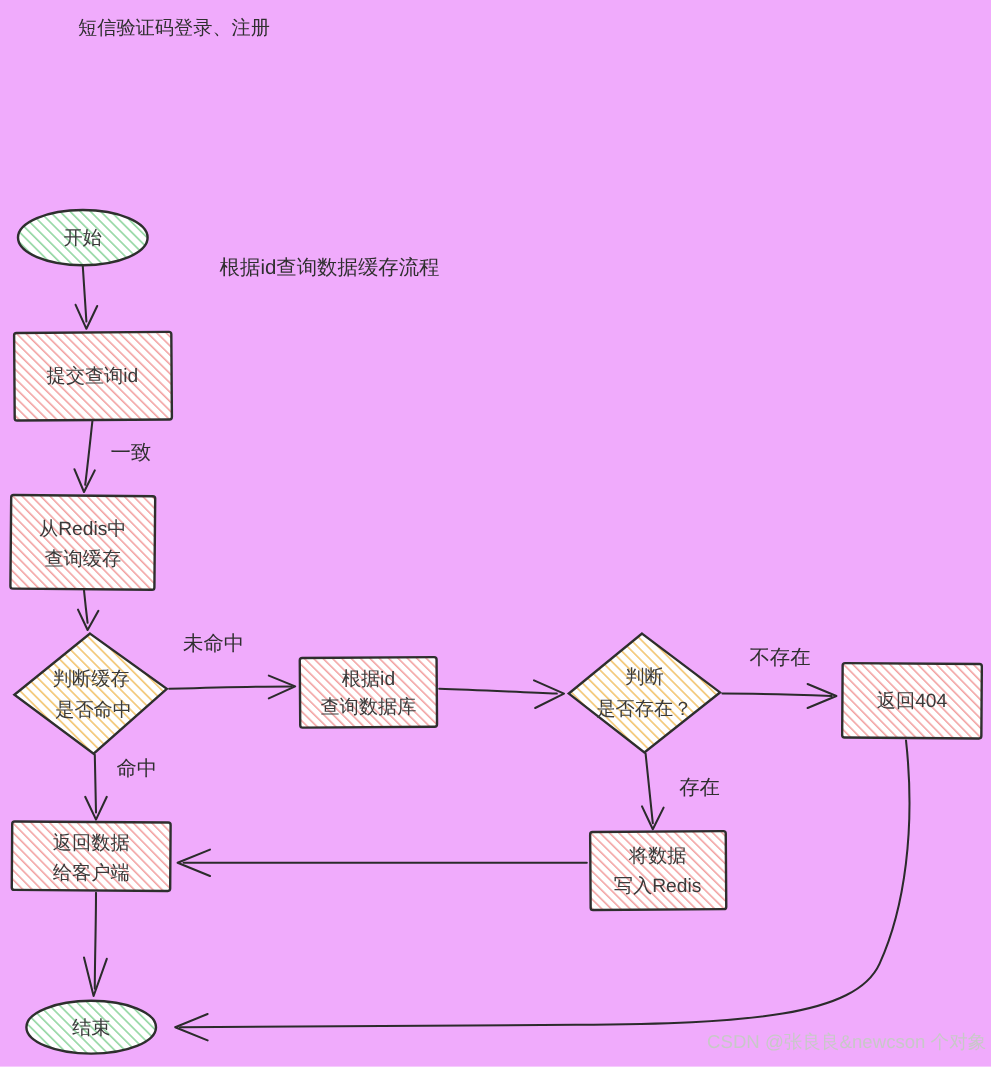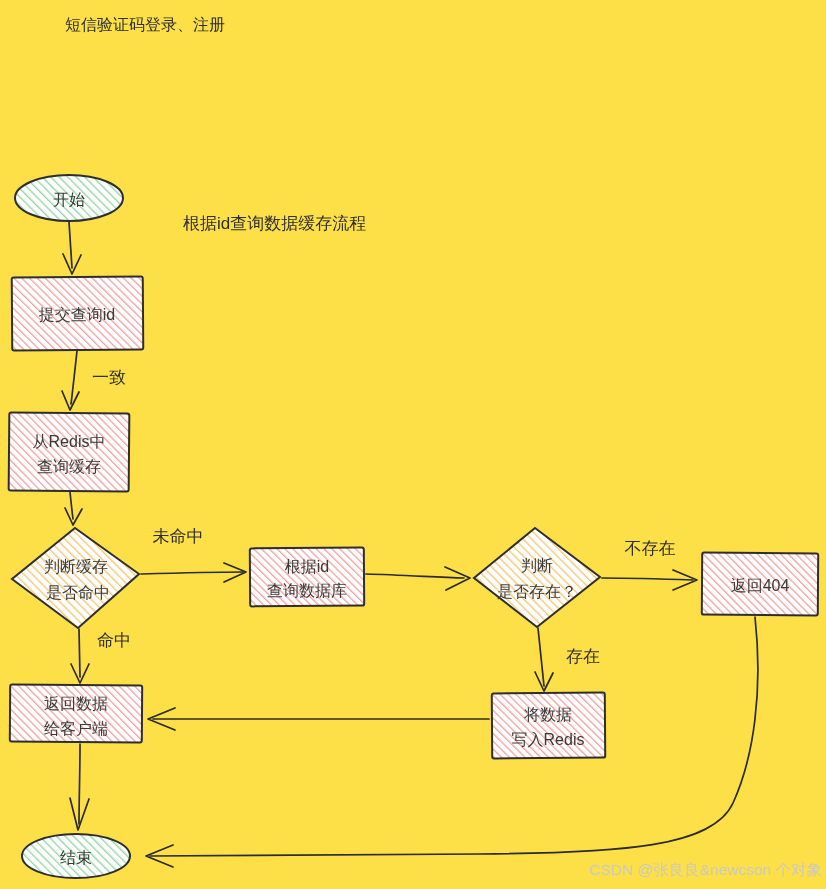--- a/index.html
+++ b/index.html
@@ -1,16 +1,16 @@
 <!DOCTYPE html>
 <html><head>
 <meta charset="utf-8">
 <style>
   html,body{margin:0;padding:0;background:#ffffff;}
-  .stage{position:relative;width:826px;height:889px;background:#fde047;overflow:hidden;
+  .stage{position:relative;width:826px;height:889px;background:#f0abfc;overflow:hidden;
          font-family:"Liberation Sans", sans-serif;}
   svg{display:block;}
   .shape{stroke:#2e2e2e;stroke-width:2;}
   .edge{stroke:#2b2b2b;stroke-width:1.7;fill:none;stroke-linecap:round;}
   .head{stroke:#2b2b2b;stroke-width:1.7;fill:none;stroke-linecap:round;stroke-linejoin:round;}
   .lbl{font-family:"Liberation Sans", sans-serif;font-size:16px;fill:#3a3a3a;
        text-anchor:middle;dominant-baseline:central;}
   .lbl-edge{font-family:"Liberation Sans", sans-serif;font-size:17px;fill:#2f2f2f;
        text-anchor:middle;dominant-baseline:central;}
   .title-txt{font-family:"Liberation Sans", sans-serif;font-size:16px;fill:#2f2f2f;

